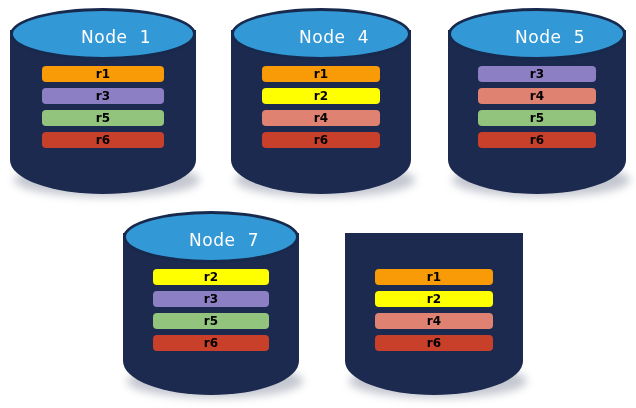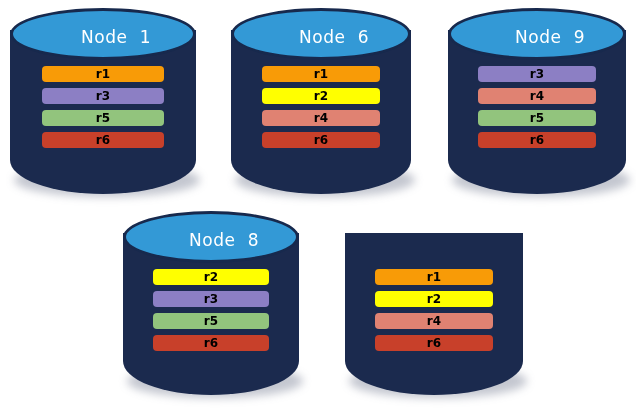--- a/index.html
+++ b/index.html
@@ -123,21 +123,21 @@
       <div class="bar" style="background:#c8402a;">
         <span>r6</span>
       </div>
     </div>
   </div>
 
   <div class="node" style="left:231px; top:8px; width:180px; height:186px;">
     <div class="cyl-shadow"></div>
     <div class="cyl-body"></div>
     <div class="cyl-top">
-      <span class="node-label">Node  6</span>
+      <span class="node-label">Node  4</span>
     </div>
     <div class="bars">
       <div class="bar" style="background:#f89b07;">
         <span>r1</span>
       </div>
       <div class="bar" style="background:#ffff00;">
         <span>r2</span>
       </div>
       <div class="bar" style="background:#e08272;">
         <span>r4</span>
@@ -145,21 +145,21 @@
       <div class="bar" style="background:#c8402a;">
         <span>r6</span>
       </div>
     </div>
   </div>
 
   <div class="node" style="left:448px; top:8px; width:178px; height:186px;">
     <div class="cyl-shadow"></div>
     <div class="cyl-body"></div>
     <div class="cyl-top">
-      <span class="node-label">Node  9</span>
+      <span class="node-label">Node  5</span>
     </div>
     <div class="bars">
       <div class="bar" style="background:#8c7fc4;">
         <span>r3</span>
       </div>
       <div class="bar" style="background:#e08272;">
         <span>r4</span>
       </div>
       <div class="bar" style="background:#92c47d;">
         <span>r5</span>
@@ -167,21 +167,21 @@
       <div class="bar" style="background:#c8402a;">
         <span>r6</span>
       </div>
     </div>
   </div>
 
   <div class="node" style="left:123px; top:211px; width:176px; height:184px;">
     <div class="cyl-shadow"></div>
     <div class="cyl-body"></div>
     <div class="cyl-top">
-      <span class="node-label">Node  8</span>
+      <span class="node-label">Node  7</span>
     </div>
     <div class="bars">
       <div class="bar" style="background:#ffff00;">
         <span>r2</span>
       </div>
       <div class="bar" style="background:#8c7fc4;">
         <span>r3</span>
       </div>
       <div class="bar" style="background:#92c47d;">
         <span>r5</span>

